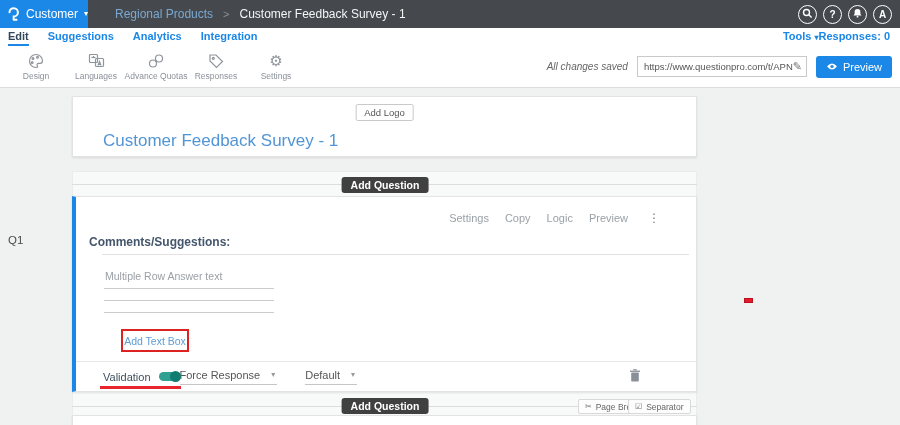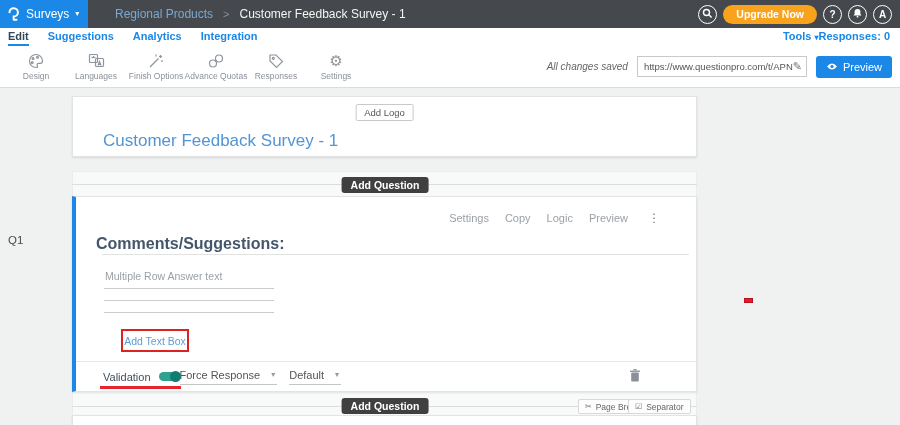--- a/index.html
+++ b/index.html
@@ -55,73 +55,72 @@
   .divider.top { top: 96px; } .divider.bottom { top: 318px; }
   .add-q-btn { position: absolute; left: 385px; transform: translateX(-50%); background: #404040; color: #fff; border: none; border-radius: 3px; font-size: 10.5px; font-weight: bold; height: 16px; padding: 0 9px; cursor: pointer; z-index: 3; }
   .add-q-btn.top { top: 89px; } .add-q-btn.bottom { top: 310px; }
 
   .q-number { position: absolute; left: 8px; top: 146px; font-size: 11.5px; color: #4a4a4a; }
 
   .question-card { left: 72px; top: 108px; width: 625px; height: 196px; border-left: 4px solid #1b87e6; z-index: 2; }
   .q-actions { position: absolute; top: 14px; right: 36px; display: flex; gap: 16px; align-items: center; }
   .q-action { font-size: 11px; color: #9aa1a8; cursor: pointer; }
   .more-dots { font-size: 12px; color: #777; margin-left: 4px; cursor: pointer; }
-  .q-text { position: absolute; left: 20px; top: 38px; font-size: 16px; font-weight: bold; color: #44566b; cursor: text; text-align: right; }
+  .q-text { position: absolute; left: 13px; top: 38px; font-size: 12px; font-weight: bold; color: #44566b; cursor: text; text-align: right; }
   .q-text-underline { position: absolute; left: 26px; right: 7px; top: 57px; border-bottom: 1px solid #e2e2e2; }
   .q-placeholder { position: absolute; left: 29px; top: 73px; font-size: 10.5px; color: #9aa0a6; }
   .answer-line { position: absolute; left: 28px; width: 170px; border-bottom: 1px solid #ccc; height: 0; }
   .al1 { top: 91px; } .al2 { top: 103px; } .al3 { top: 115px; }
   .annotation-box { position: absolute; left: 45px; top: 132px; width: 68px; height: 23px; border: 2px solid #dd2222; display: flex; align-items: center; justify-content: center; }
   .add-text-box-link { font-size: 10.5px; color: #5e9cd6; cursor: pointer; white-space: nowrap; }
   .q-footer { position: absolute; left: 0; right: 0; bottom: 0; height: 30px; border-top: 1px solid #e6e6e6; display: flex; align-items: center; padding-left: 27px; }
   .validation-label { font-size: 11px; color: #3f4f5e; }
   .toggle { position: relative; width: 21px; height: 9px; background: #2fa092; border-radius: 5px; margin-left: 8px; cursor: pointer; }
   .toggle .knob { position: absolute; right: -1px; top: -1px; width: 11px; height: 11px; border-radius: 50%; background: #117d70; }
   .annotation-underline { position: absolute; left: 24px; top: 189px; width: 81px; height: 2.5px; background: #e8242c; z-index: 2; }
   .dd { display: flex; align-items: center; gap: 11px; border-bottom: 1px solid #c5c5c5; padding: 0 2px 3px 0; cursor: pointer; }
   .dd .dd-label { font-size: 11px; color: #555; white-space: nowrap; }
   .dd .caret3 { font-size: 8px; color: #999; }
-  .dd.force { } .dd.default { margin-left: 12px; }
+  .dd.force { } .dd.default { margin-left: 28px; }
   .trash-btn { margin-left: auto; margin-right: 55px; cursor: pointer; display: flex; }
 
   .mini-btn { position: absolute; top: 311px; height: 15px; background: #fdfdfd; border: 1px solid #d9d9d9; border-radius: 2px; display: flex; align-items: center; gap: 4px; font-size: 8.5px; color: #666; padding: 0 6px; cursor: pointer; z-index: 3; }
   .mini-btn .mini-icon { font-size: 8px; color: #777; line-height: 1; }
   .page-break-btn { left: 578px; }
   .separator-btn { left: 628px; }
   .next-card { left: 72px; top: 327px; width: 625px; height: 15px; z-index: 2; }
   .annotation-mark { position: absolute; left: 744px; top: 210px; width: 9px; height: 5px; background: #e8192d; border: 1px solid #b9121f; z-index: 4; }
 </style>
 </head>
 <body>
 
 <div class="topbar">
   <div class="logo-block">
     <span class="logo-glyph">
       <svg width="13" height="15" viewBox="0 0 13 15">
           <path d="M2.5 5.2 A4.2 4.2 0 1 1 6.7 9.6 L6.7 12.8 M6.7 12.8 L9.5 12.8" stroke="#fff" stroke-width="2" fill="none" stroke-linecap="round"></path>
         </svg>
     </span>
-    <span class="product-name">Surveys</span>
+    <span class="product-name">Customer</span>
     <span class="caret">▾</span>
   </div>
   <div class="breadcrumb">
     <span class="crumb-parent">Regional Products</span>
     <span class="crumb-sep">&gt;</span>
     <span class="crumb-current">Customer Feedback Survey - 1</span>
   </div>
   <div class="topbar-right">
     <div class="circle-btn">
       <span>
         <svg width="11" height="11" viewBox="0 0 11 11">
             <circle cx="4.5" cy="4.5" r="3" stroke="#fff" stroke-width="1.4" fill="none"></circle>
             <line x1="6.8" y1="6.8" x2="9.6" y2="9.6" stroke="#fff" stroke-width="1.4"></line>
           </svg>
       </span>
     </div>
-    <button class="upgrade-btn">Upgrade Now</button>
     <div class="circle-btn">?</div>
     <div class="circle-btn">
       <span>
         <svg width="11" height="12" viewBox="0 0 16 16">
             <path d="M8 2 a4.2 4.2 0 0 1 4.2 4.2 v3.2 l1.6 2.2 h-11.6 l1.6 -2.2 v-3.2 A4.2 4.2 0 0 1 8 2 z" fill="#fff"></path>
             <circle cx="8" cy="13.4" r="1.3" fill="#fff"></circle>
           </svg>
       </span>
     </div>
     <div class="circle-btn">A</div>
@@ -159,32 +158,20 @@
           <line x1="3.5" y1="4.5" x2="7.5" y2="4.5"></line>
           <line x1="5.5" y1="3" x2="5.5" y2="4.5"></line>
           <path d="M10 12.5 l1.5-4 1.5 4 M10.6 11.3 h2"></path>
         </svg>
     </span>
     <span class="t-label">Languages</span>
   </div>
   <div class="tool-item">
     <span class="t-icon">
       <svg width="16" height="16" viewBox="0 0 16 16">
-          <line x1="2" y1="14" x2="10.5" y2="5.5"></line>
-          <line x1="12.5" y1="2" x2="12.5" y2="5"></line>
-          <line x1="11" y1="3.5" x2="14" y2="3.5"></line>
-          <line x1="8" y1="1.5" x2="8" y2="3.5"></line>
-          <line x1="14" y1="7" x2="14" y2="9"></line>
-        </svg>
-    </span>
-    <span class="t-label">Finish Options</span>
-  </div>
-  <div class="tool-item">
-    <span class="t-icon">
-      <svg width="16" height="16" viewBox="0 0 16 16">
           <circle cx="5" cy="10.5" r="3.5"></circle>
           <circle cx="11" cy="5.5" r="3.5"></circle>
           <line x1="7" y1="8.5" x2="9" y2="7.5"></line>
         </svg>
     </span>
     <span class="t-label">Advance Quotas</span>
   </div>
   <div class="tool-item">
     <span class="t-icon">
       <svg width="16" height="16" viewBox="0 0 16 16">

